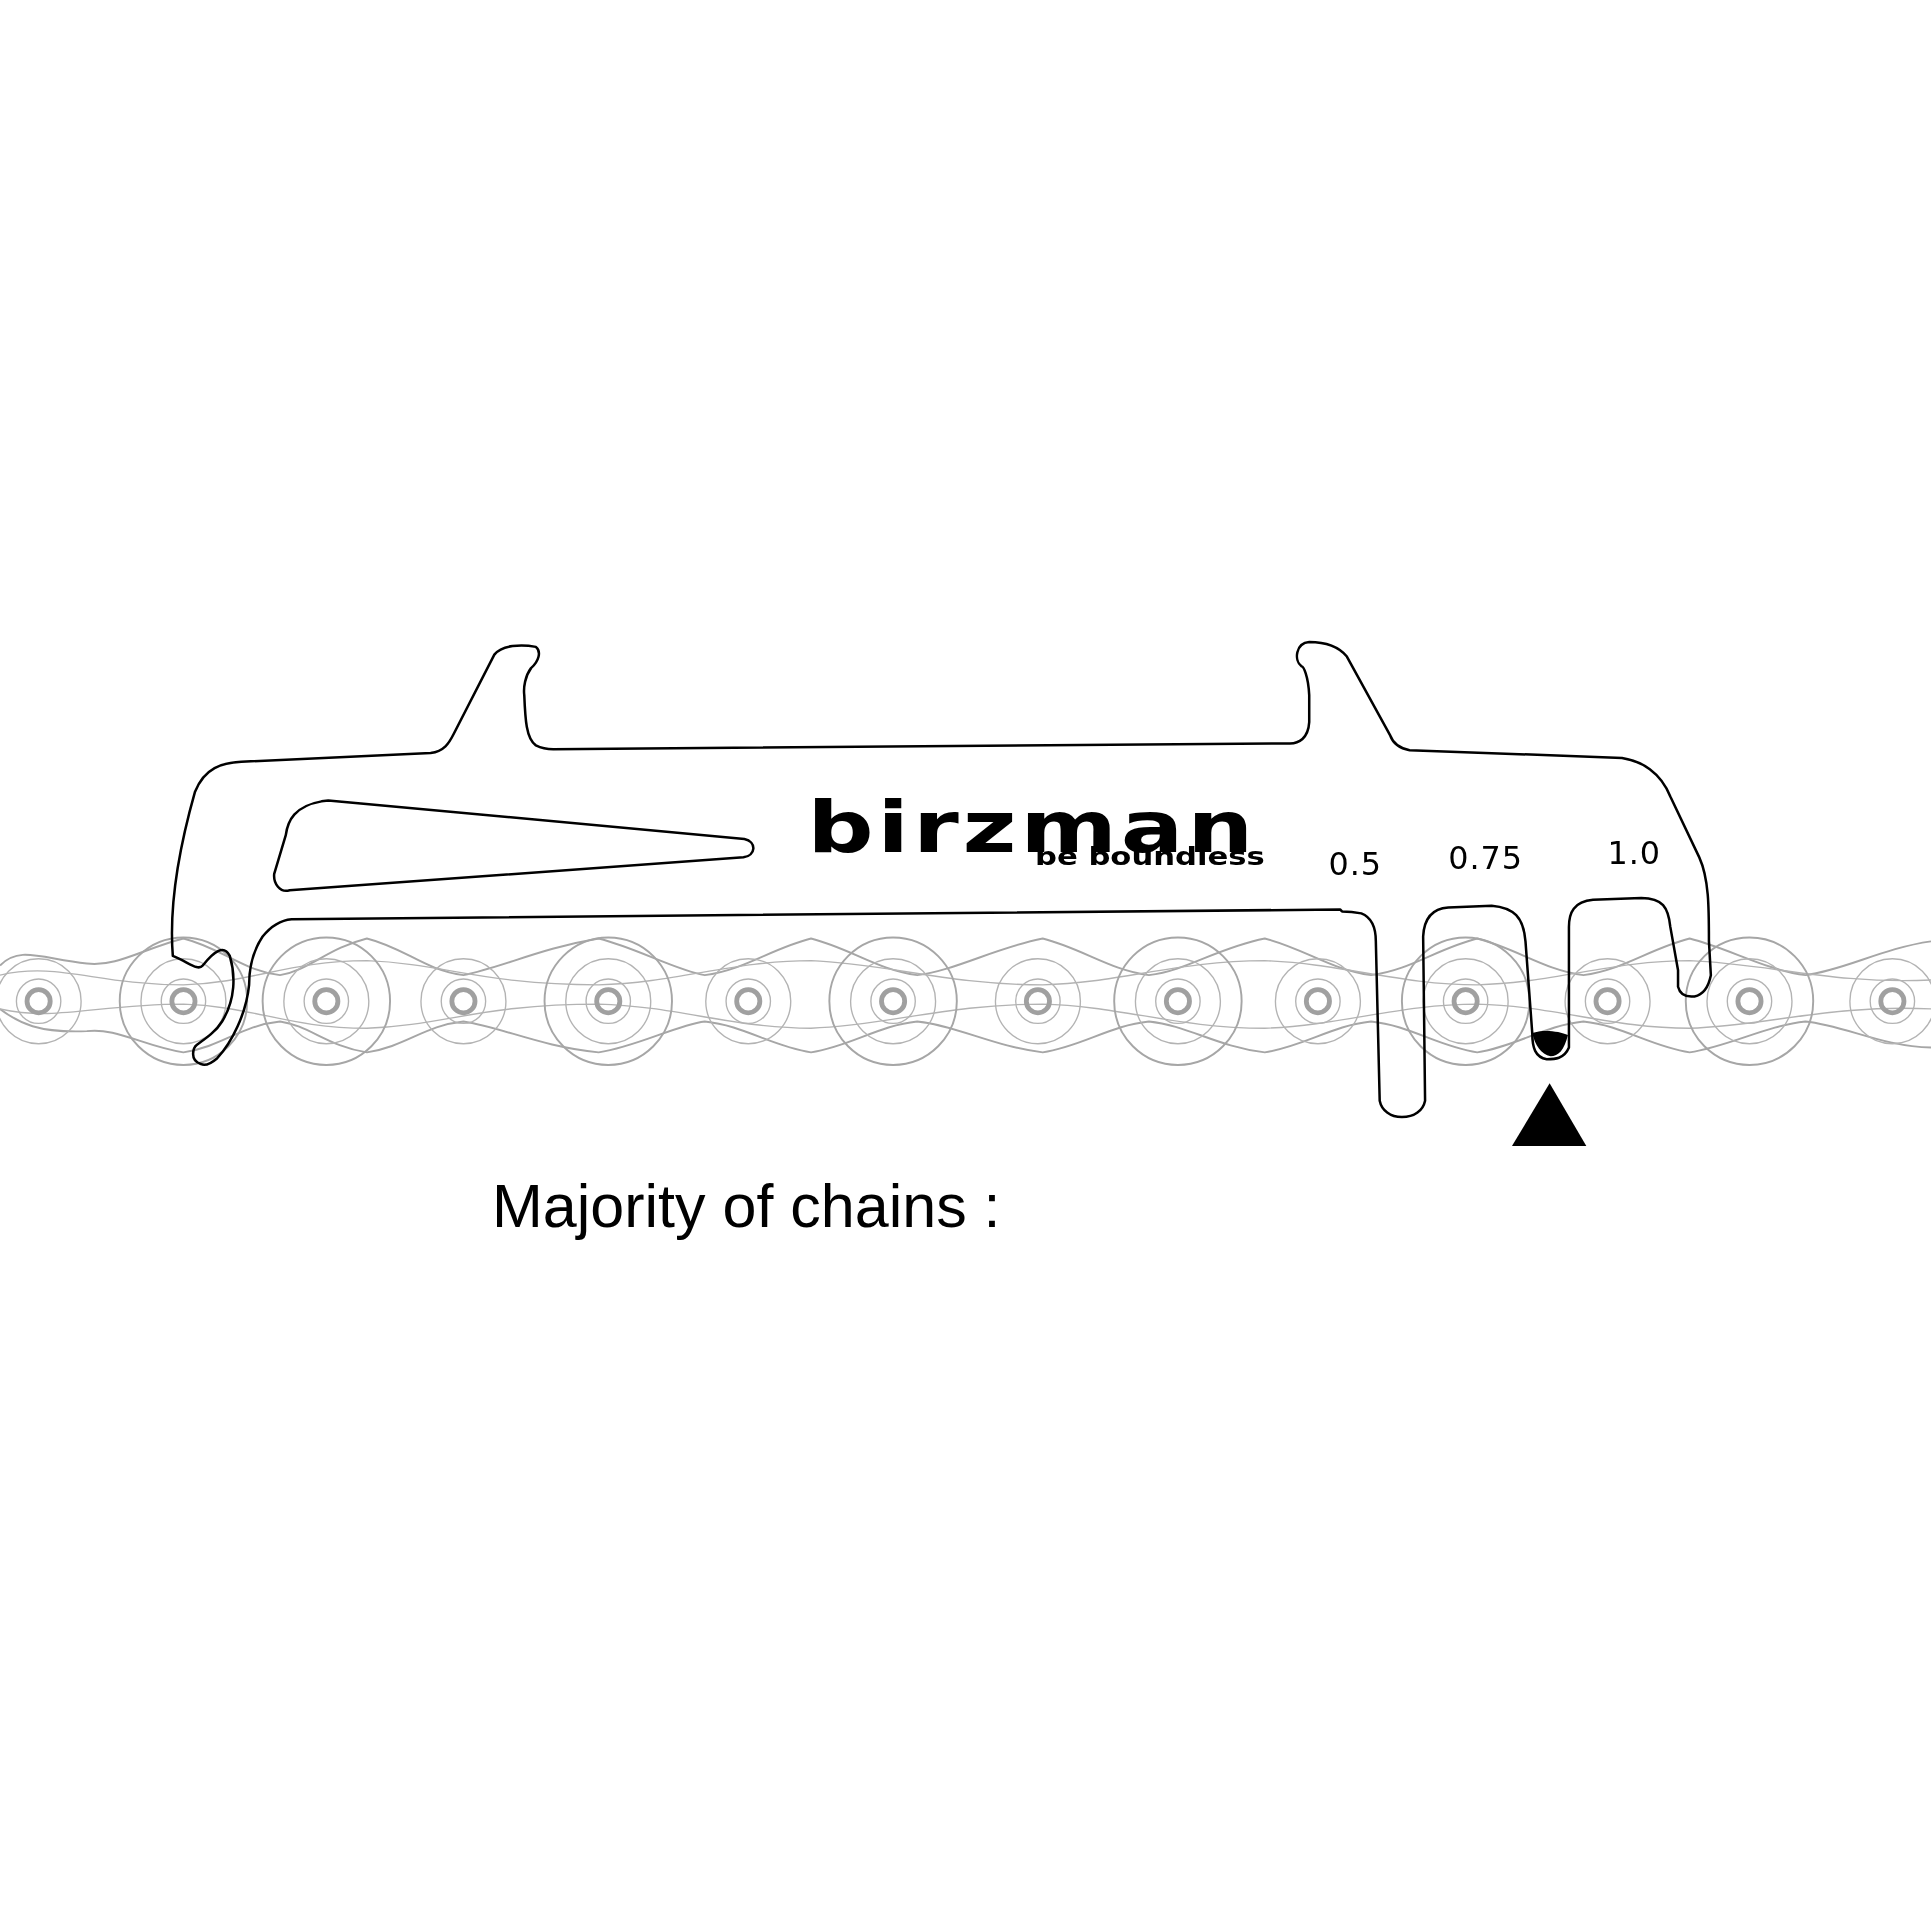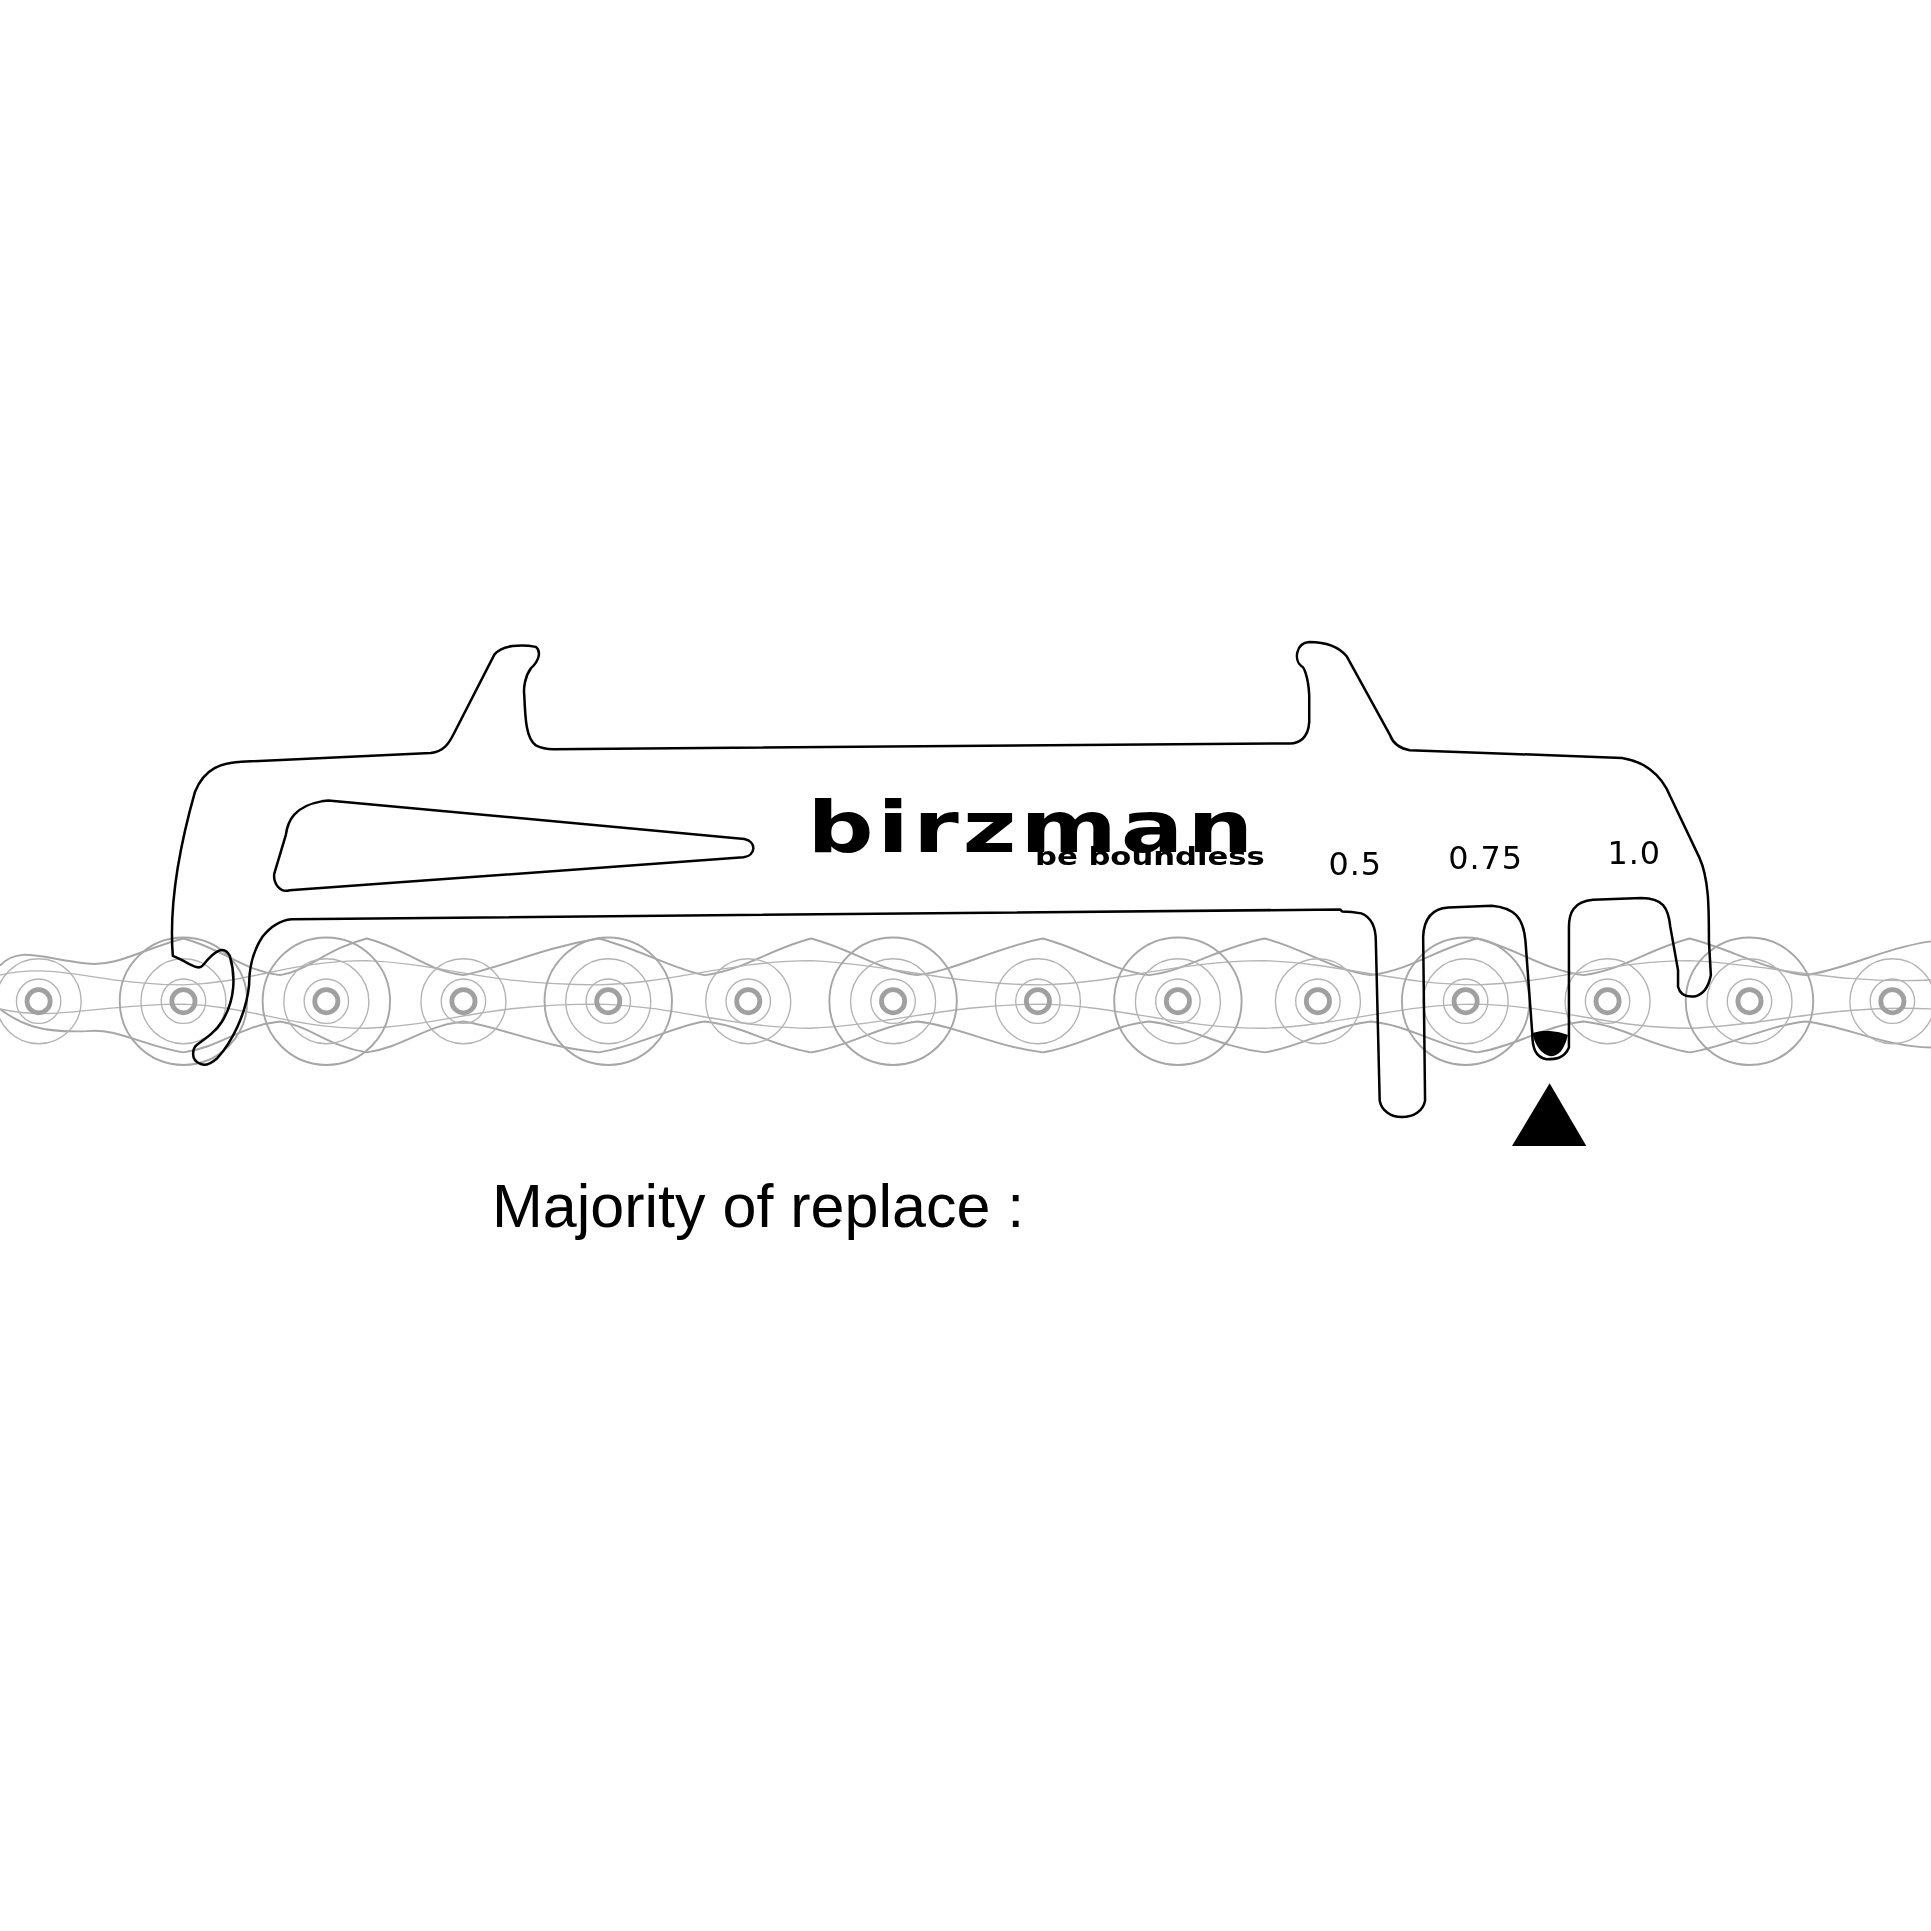--- a/index.html
+++ b/index.html
@@ -261,16 +261,16 @@
     <g>
       <text class="gauge-label" x="1376" y="906">0.5</text>
       <text class="gauge-label" x="1500" y="900">0.75</text>
       <text class="gauge-label" x="1665" y="895">1.0</text>
     </g>
 
     <polygon fill="#000000" points="1605,1122 1643,1187 1566,1187"></polygon>
   </svg>
 
   <div class="caption">
-    <div>Majority of replace :</div>
+    <div>Majority of chains :</div>
   </div>
 </div>
 
 
 </body></html>

